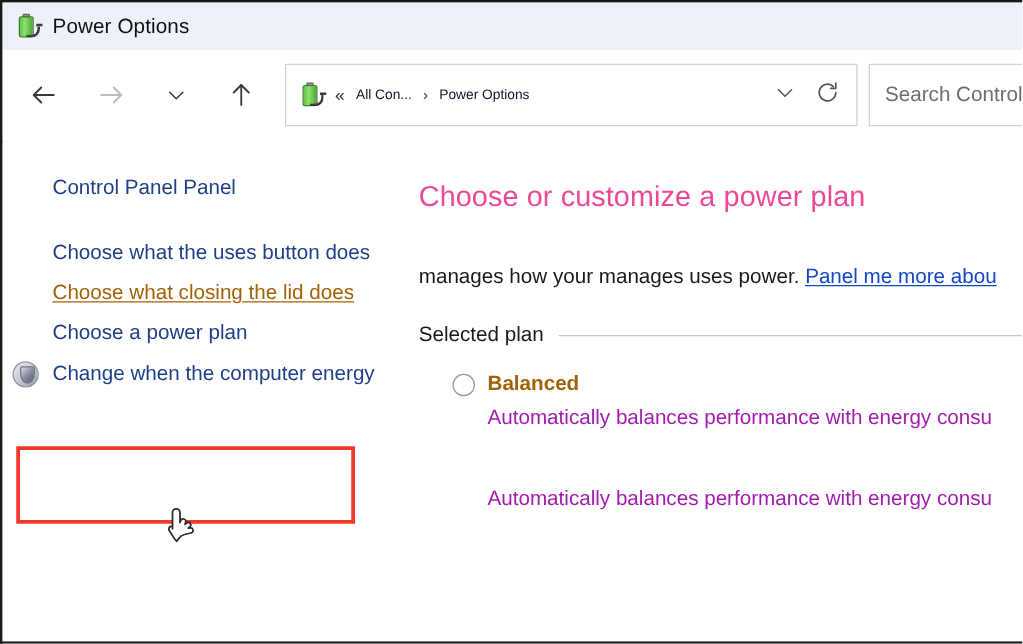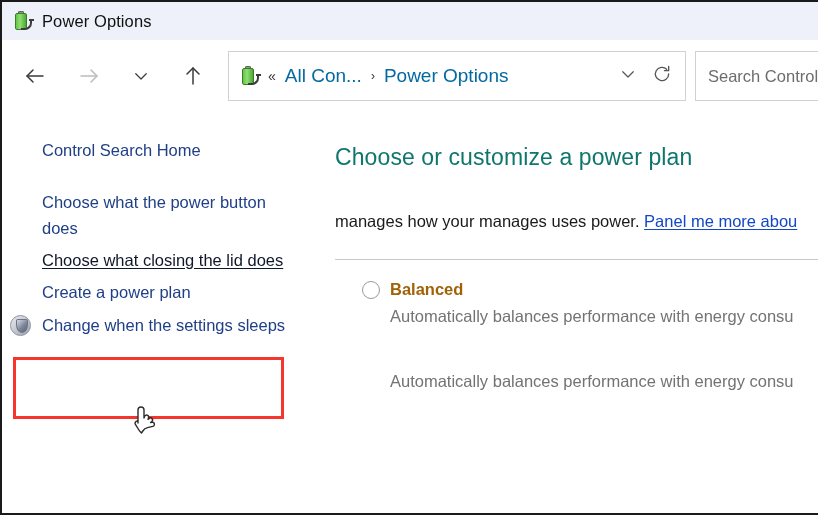--- a/index.html
+++ b/index.html
@@ -115,22 +115,22 @@
     flex: 0 0 auto;
   }
   .addr-icon { width: 22px; height: 22px; flex: 0 0 auto; margin-right: 7px; }
   .addr-chevrons {
     font-size: 14px;
     color: #333;
     margin-right: 9px;
     flex: 0 0 auto;
   }
   .crumb {
-    font-size: 19px;
-    color: #0369a1;
+    font-size: 11px;
+    color: #0f172a;
     white-space: nowrap;
   }
   .crumb-sep {
     font-size: 12px;
     color: #333;
     margin: 0 9px;
     flex: 0 0 auto;
   }
   .addr-spacer { flex: 1 1 auto; }
   .addr-btn {
@@ -177,21 +177,21 @@
     color: #1f3f87;
     padding-left: 40px;
     padding-right: 14px;
     position: relative;
   }
   .side-home { margin-bottom: 26px; }
   .side-powerbtn { margin-bottom: 6px; }
   .side-create { margin-top: 6px; margin-bottom: 7px; }
 
   .side-link-hot {
-    color: #0f172a;
+    color: #a16207;
     text-decoration: underline;
     text-underline-offset: 2px;
   }
 
   .shield-row { position: relative; }
   .shield-icon {
     position: absolute;
     left: 8px; top: 3px;
     width: 21px; height: 21px;
     border-radius: 50%;
@@ -234,21 +234,21 @@
     position: absolute;
     left: 316px; top: 112px;
     width: 500px;
     height: 401px;
     background: #ffffff;
     overflow: hidden;
     padding-top: 30px;
   }
   .page-title {
     font-size: 23px;
-    color: #0f766e;
+    color: #ec4899;
     white-space: nowrap;
     padding-left: 17px;
     letter-spacing: 0.1px;
   }
   .page-desc {
     margin-top: 13px;
     padding-left: 17px;
     font-size: 16.5px;
     line-height: 25px;
     color: #1a1a1a;
@@ -313,21 +313,21 @@
   .plan-name {
     font-size: 16.5px;
     color: #a16207;
     white-space: nowrap;
   }
   .plan-name.bold { font-weight: bold; }
   .plan-desc {
     margin-top: 8px;
     padding-left: 28px;
     font-size: 16.5px;
-    color: #737373;
+    color: #a21caf;
     white-space: nowrap;
   }
   .plan-gap { height: 26px; }
 </style>
 </head>
 <body>
 
 <div id="window">
 
   <div class="titlebar">
@@ -410,31 +410,31 @@
       </div>
     </div>
 
     <div class="searchbox">
       <input type="text" placeholder="Search Control Pa" style="">
     </div>
   </div>
 
   <div class="sidebar">
 
-    <div class="side-link side-home">Control Search Home</div>
-
-    <div class="side-link side-powerbtn">Choose what the power button does</div>
+    <div class="side-link side-home">Control Panel Panel</div>
+
+    <div class="side-link side-powerbtn">Choose what the uses button does</div>
 
     <div class="side-link side-link-hot">Choose what closing the lid does</div>
 
-    <div class="side-link side-create">Create a power plan</div>
+    <div class="side-link side-create">Choose a power plan</div>
 
     <div class="side-link shield-row">
       <span class="shield-icon"></span>
-      <span>Change when the settings sleeps</span>
+      <span>Change when the computer energy</span>
     </div>
 
     <div class="annot-box"></div>
 
     <div class="cursor">
       <svg width="28" height="36" viewBox="0 0 28 36">
         <path d="M9 20 L9 7 C9 5.3 10.3 4 12 4 C13.7 4 15 5.3 15 7 L15 15
                  L15.5 13.6 C15.9 12.4 17.1 11.8 18.2 12.2 C19.3 12.6 19.9 13.8 19.5 14.9
                  L19 16.4 L20.2 15.4 C21.1 14.7 22.4 14.8 23.1 15.7 C23.8 16.6 23.7 17.8 22.8 18.5
                  L21.6 19.5 L23 19.3 C24.1 19.1 25.2 19.9 25.4 21 C25.6 22.1 24.8 23.2 23.7 23.4
@@ -450,20 +450,21 @@
     <div class="page-title">Choose or customize a power plan</div>
 
     <div class="page-desc">
       <br>
       <span>manages how your manages uses power.</span>
       <span class="inline-link">Panel me more abou</span>
     </div>
 
     <div class="group">
       <div class="group-head">
+        <span class="group-label">Selected plan</span>
         <span class="group-rule"></span>
       </div>
 
       <div class="plan">
         <div class="plan-row">
           <span class="radio"></span>
           <span class="plan-name bold">Balanced</span>
         </div>
         <div class="plan-desc">Automatically balances performance with energy consu</div>
       </div>

